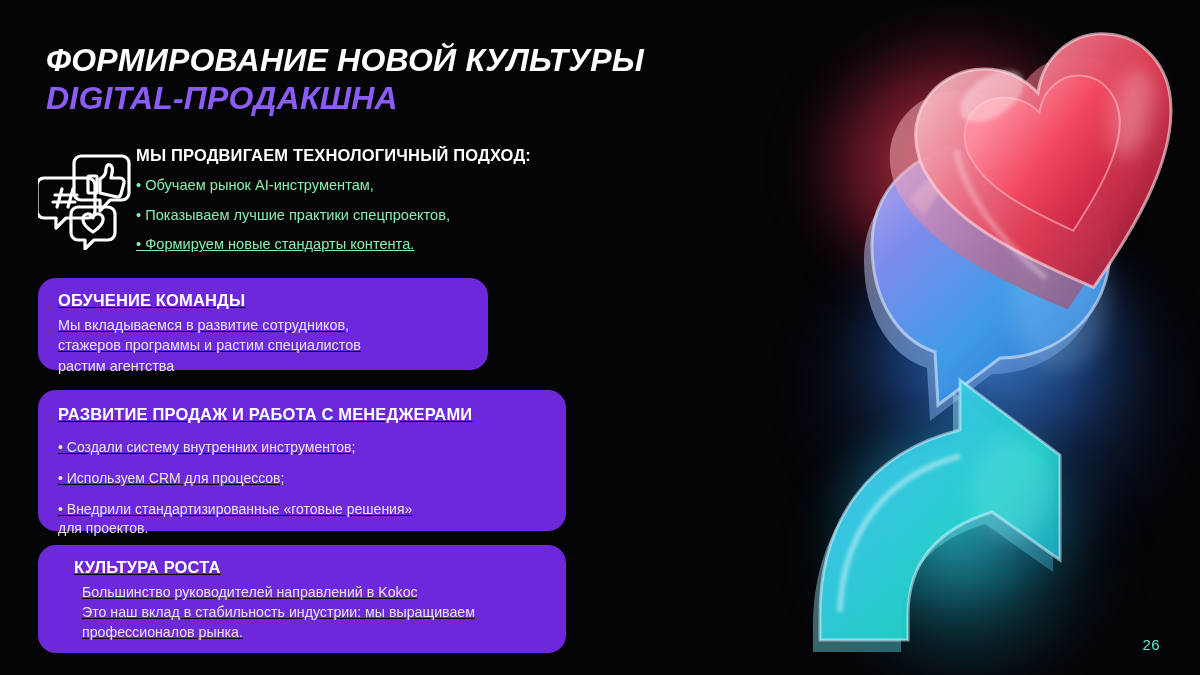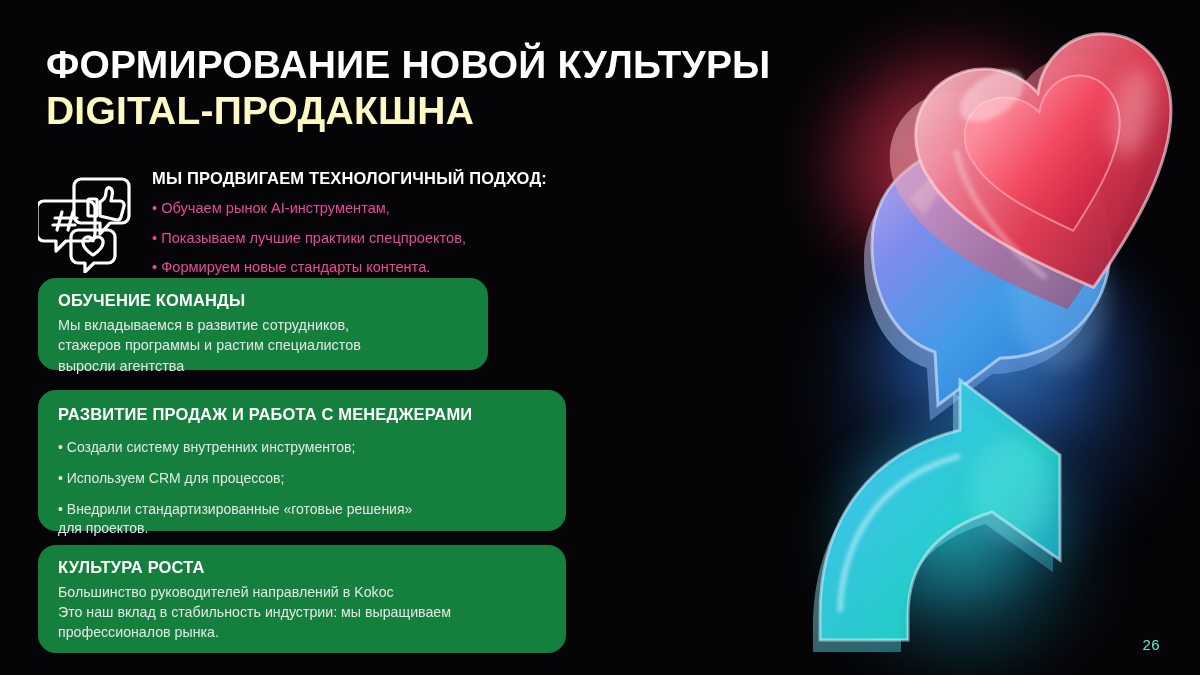--- a/index.html
+++ b/index.html
@@ -60,72 +60,74 @@
 
   
   .title-block {
     position: absolute;
     left: 46px;
     top: 42px;
     z-index: 6;
   }
   .title-line1,
   .title-line2 {
-    font-size: 39px;
+    font-size: 32px;
     font-weight: 700;
     letter-spacing: 0.2px;
     line-height: 1.18;
     white-space: nowrap;
+    font-style: italic;
   }
   .title-line1 { color: #ffffff; }
-  .title-line2 { color: #fef9c3; }
+  .title-line2 { color: #8b5cf6; }
 
   
   .intro {
     position: absolute;
     left: 38px;
-    top: 167px;
+    top: 144px;
     width: 560px;
     display: flex;
     align-items: flex-start;
-    gap: 18px;
+    gap: 2px;
     z-index: 6;
   }
   .intro-icon {
     flex: 0 0 auto;
     width: 96px;
     height: 100px;
     margin-top: 6px;
   }
   .intro-icon svg { display: block; width: 96px; height: 100px; }
 
   .intro-text { flex: 1 1 auto; padding-top: 2px; }
   .intro-heading {
     color: #ffffff;
     font-size: 16.5px;
     font-weight: 700;
     letter-spacing: 0.15px;
     margin-bottom: 11px;
     white-space: nowrap;
   }
   .intro-bullet {
-    color: #ec4899;
+    color: #86efac;
     font-size: 14.6px;
     line-height: 1.35;
     margin-bottom: 10px;
     white-space: nowrap;
   }
-  .intro-bullet:last-child { margin-bottom: 0; }
+  .intro-bullet:last-child { margin-bottom: 0; text-decoration: underline; }
 
   
   .card {
     position: absolute;
-    background: #15803d;
+    background: #6d28d9;
     border-radius: 18px;
     z-index: 6;
+    text-decoration: underline;
   }
   .card-title {
     color: #ffffff;
     font-weight: 700;
     letter-spacing: 0.15px;
     white-space: nowrap;
   }
   .card-body-line,
   .card-bullet {
     color: #e6e6e9;
@@ -148,24 +150,24 @@
     padding: 15px 20px 0 20px;
   }
   #card-sales .card-title { font-size: 16.5px; margin-bottom: 14px; }
   #card-sales .card-bullet { font-size: 14px; line-height: 1.3; margin-bottom: 13px; }
   #card-sales .card-bullet.last { margin-bottom: 0; }
 
   
   #card-culture {
     left: 38px; top: 545px;
     width: 528px; height: 108px;
-    padding: 13px 20px 0 20px;
+    padding: 13px 20px 0 36px;
   }
   #card-culture .card-title { font-size: 16.5px; margin-bottom: 5px; }
-  #card-culture .card-body-line { font-size: 14.2px; line-height: 1.42; }
+  #card-culture .card-body-line { font-size: 14.2px; line-height: 1.42; margin-left: 8px; }
 
   
   .art {
     position: absolute;
     left: 760px;
     top: 0px;
     width: 440px;
     height: 675px;
     z-index: 4;
     pointer-events: none;
@@ -396,21 +398,21 @@
       <div class="intro-bullet">• Обучаем рынок AI-инструментам,</div>
       <div class="intro-bullet">• Показываем лучшие практики спецпроектов,</div>
       <div class="intro-bullet">• Формируем новые стандарты контента.</div>
     </div>
   </div>
 
   <div class="card" id="card-training">
     <div class="card-title">ОБУЧЕНИЕ КОМАНДЫ</div>
     <div class="card-body-line">Мы вкладываемся в развитие сотрудников,</div>
     <div class="card-body-line">стажеров программы и растим специалистов</div>
-    <div class="card-body-line">выросли агентства</div>
+    <div class="card-body-line">растим агентства</div>
   </div>
 
   <div class="card" id="card-sales">
     <div class="card-title">РАЗВИТИЕ ПРОДАЖ И РАБОТА С МЕНЕДЖЕРАМИ</div>
     <div class="card-bullet">• Создали систему внутренних инструментов;</div>
     <div class="card-bullet">• Используем CRM для процессов;</div>
     <div class="card-bullet last">• Внедрили стандартизированные «готовые решения»</div>
     <div class="card-bullet last">для проектов.</div>
   </div>
 

